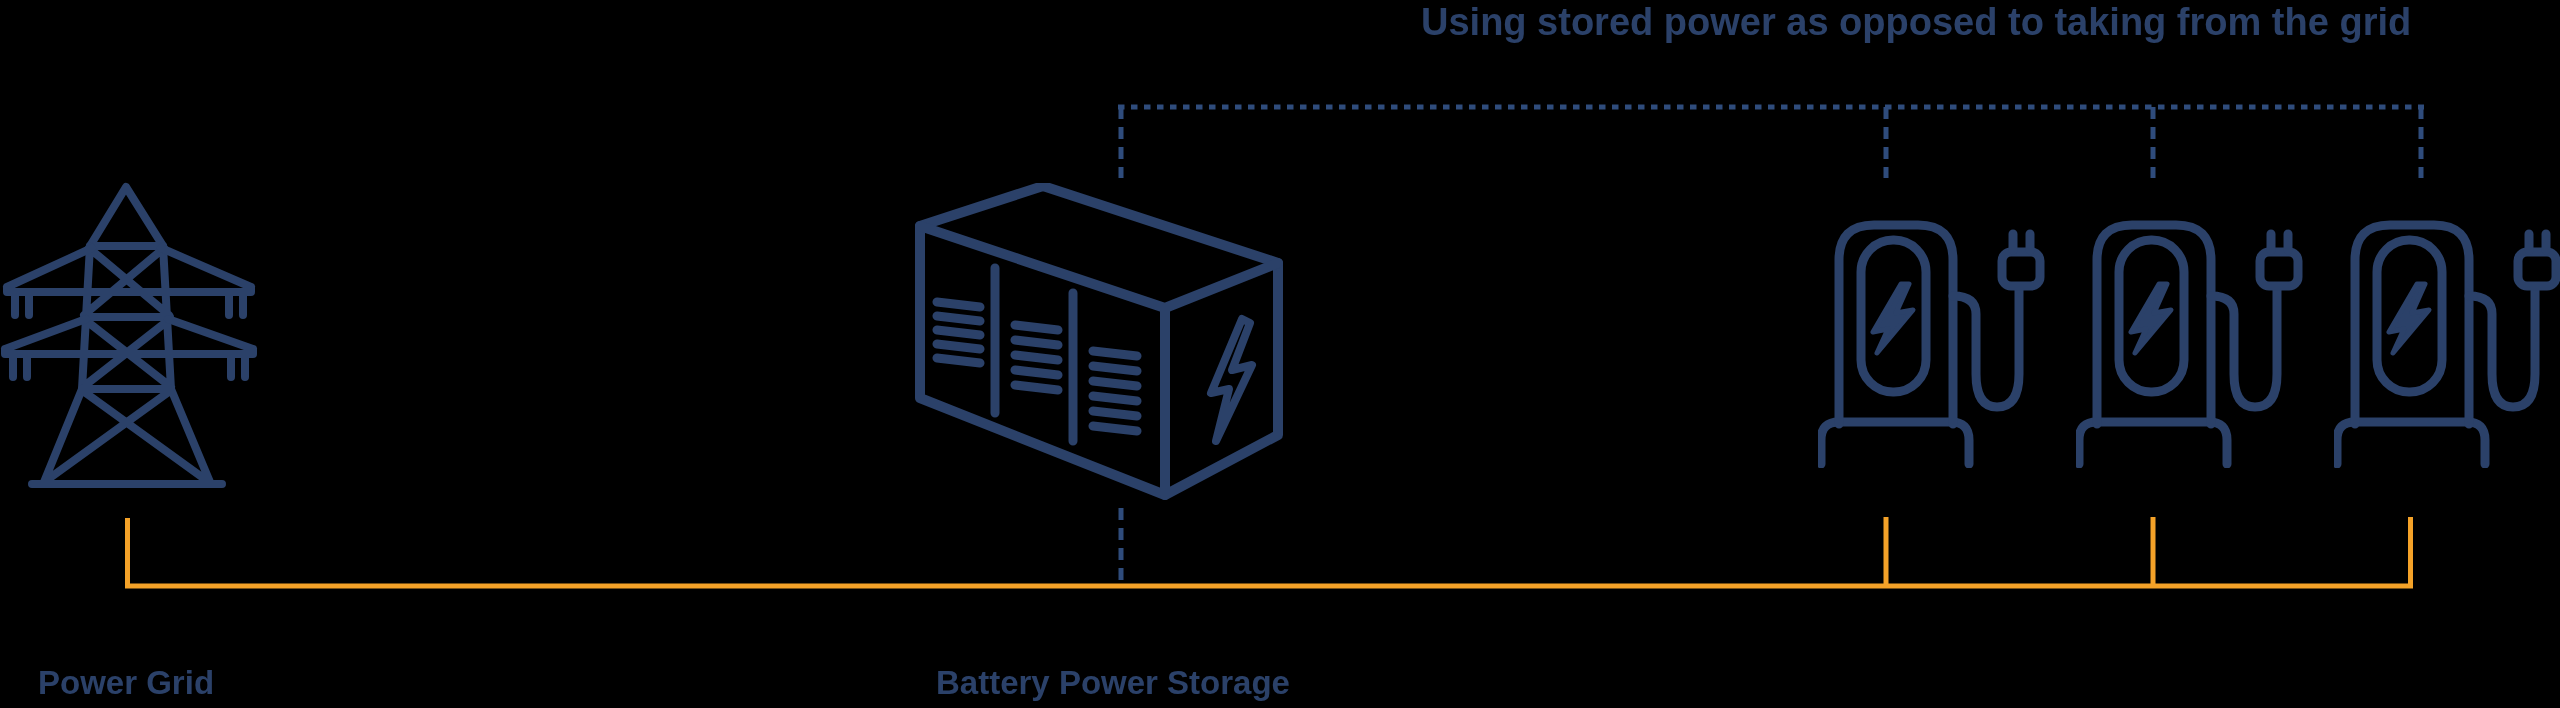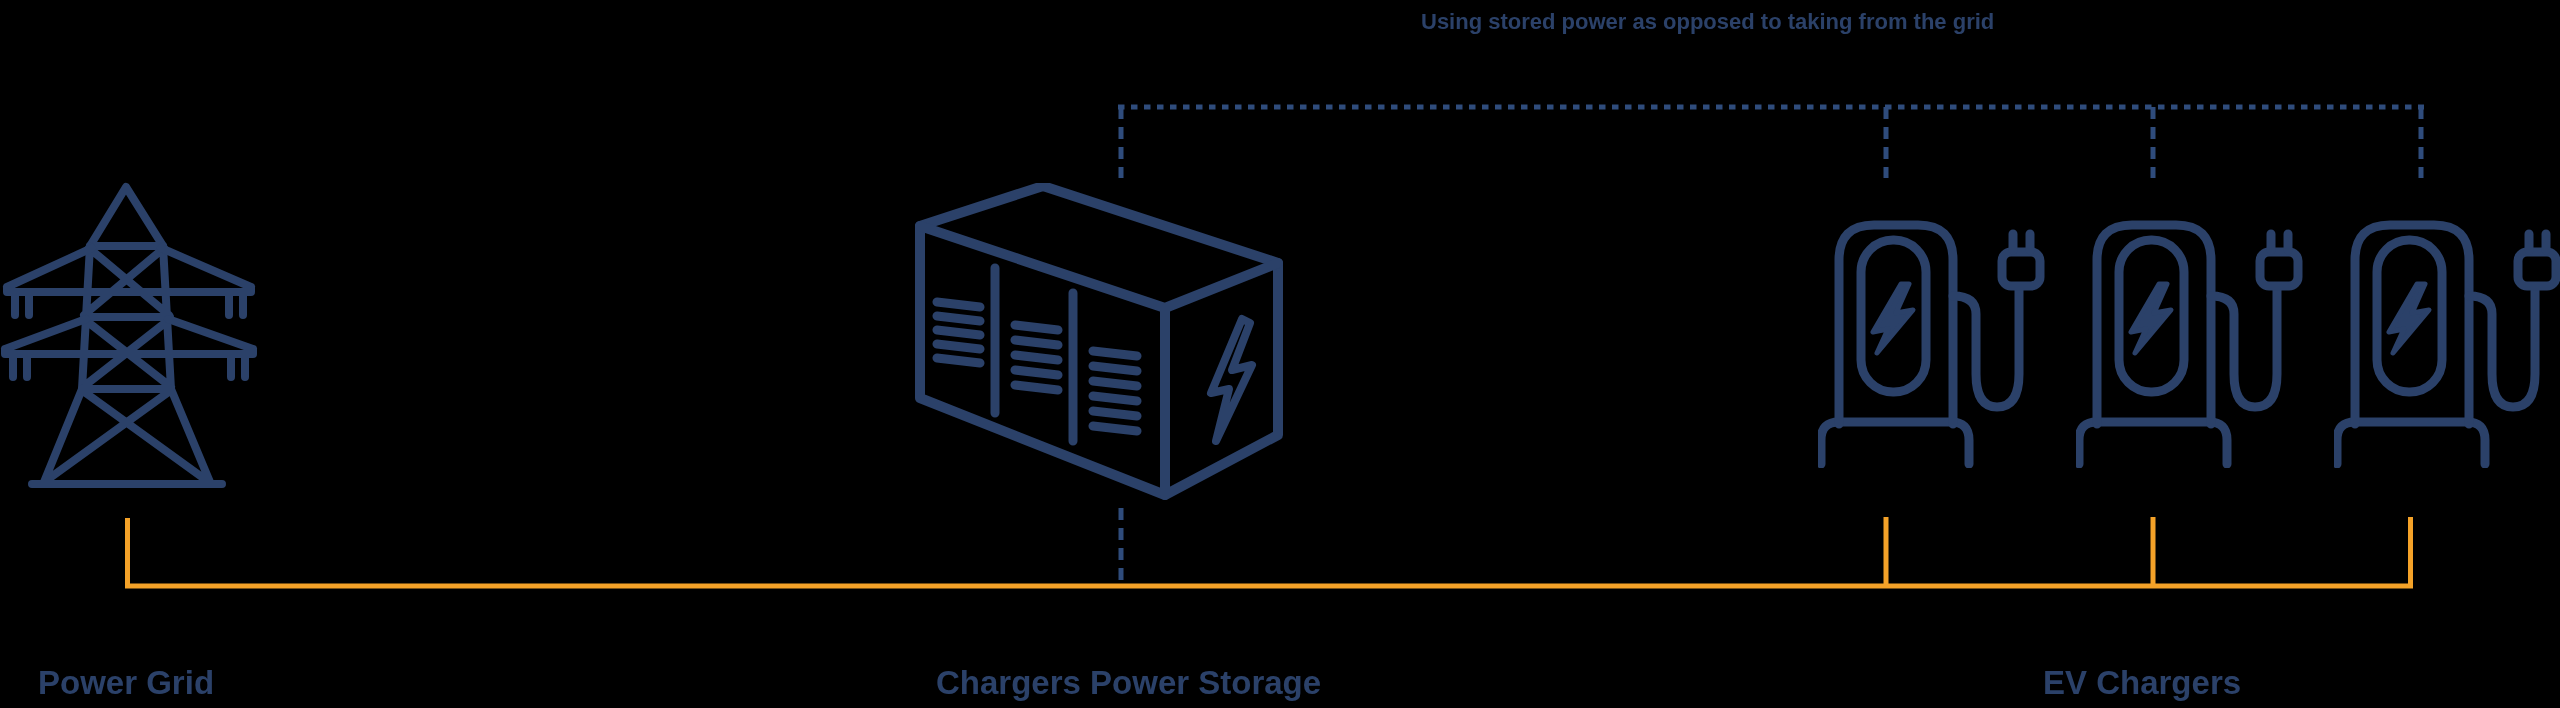--- a/index.html
+++ b/index.html
@@ -5,21 +5,21 @@
   html,body{margin:0;padding:0;background:var(--background,#000);}
   .stage{
     position:relative;
     width:2560px;height:708px;
     background:var(--background,#000);
     overflow:hidden;
     font-family:"Liberation Sans", sans-serif;
   }
   .caption{
     position:absolute;left:1421px;top:2px;
-    font-size:22px;line-height:40px;font-weight:600;
+    font-size:38px;line-height:40px;font-weight:600;
     letter-spacing:0px;
     color:var(--navy,#2B4169);
     white-space:nowrap;
   }
   .node-label{
     position:absolute;top:664px;
     font-size:33px;line-height:38px;font-weight:600;
     color:var(--navy,#2B4169);
     white-space:nowrap;
   }
@@ -107,16 +107,15 @@
       <use href="#charger-shape"></use>
     </svg>
   <svg class="icon icon-charger charger-2" viewBox="0 0 228 250">
       <use href="#charger-shape"></use>
     </svg>
   <svg class="icon icon-charger charger-3" viewBox="0 0 228 250">
       <use href="#charger-shape"></use>
     </svg>
 
   <div class="node-label label-grid">Power Grid</div>
-  <div class="node-label label-battery">Chargers Power Storage</div>
-  <div class="node-label label-chargers">EV Chargers</div>
+  <div class="node-label label-battery">Battery Power Storage</div>
 
 </div>
 
 </body></html>

